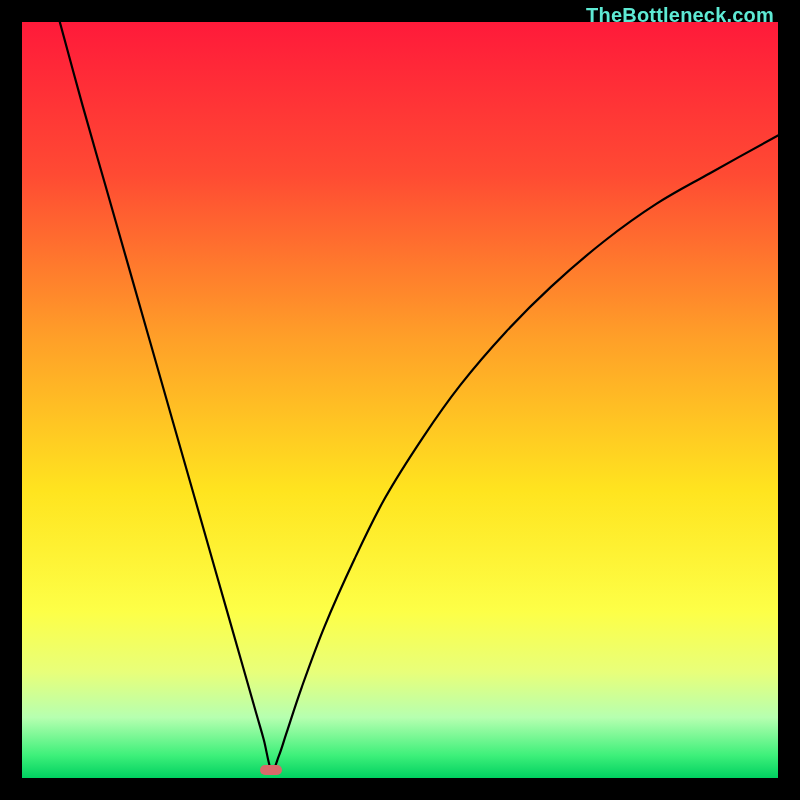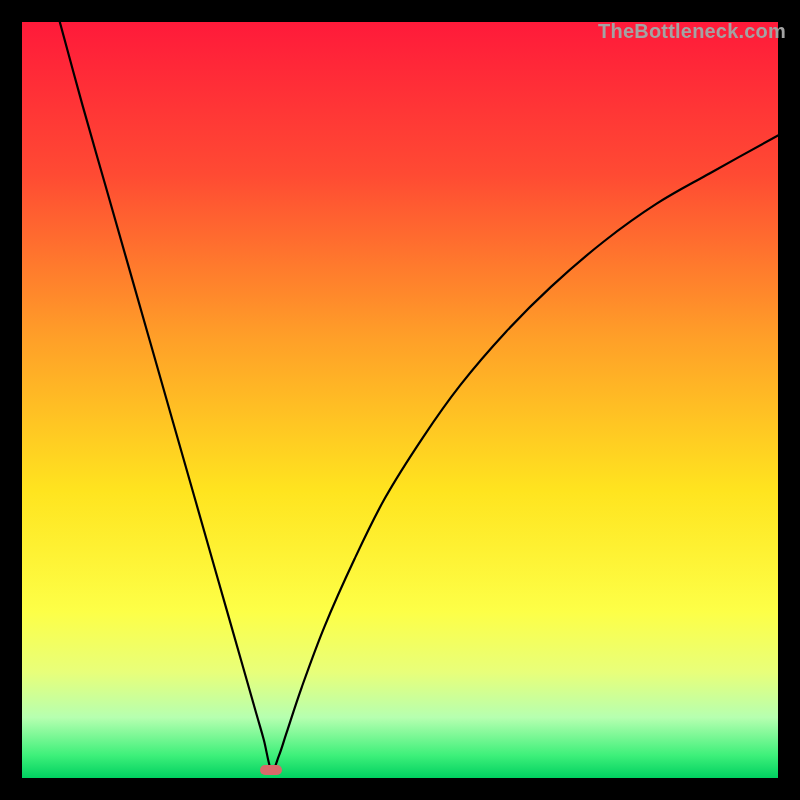--- a/index.html
+++ b/index.html
@@ -22,27 +22,26 @@
   .plot-area {
     position: absolute;
     left: 0;
     top: 0;
     width: 756px;
     height: 756px;
   }
   .watermark {
     position: absolute;
     top: 4px;
-    right: 14px;
-    color: #a3a3a3;
+    right: 26px;
+    color: #5eead4;
     font-size: 20px;
     font-weight: 600;
     letter-spacing: 0.2px;
     pointer-events: none;
-    margin-top: 16px;
   }
   .marker {
     position: absolute;
     width: 22px;
     height: 10px;
     background: #d86a6a;
     border-radius: 5px;
     transform: translate(-50%, -50%);
   }
 </style>

